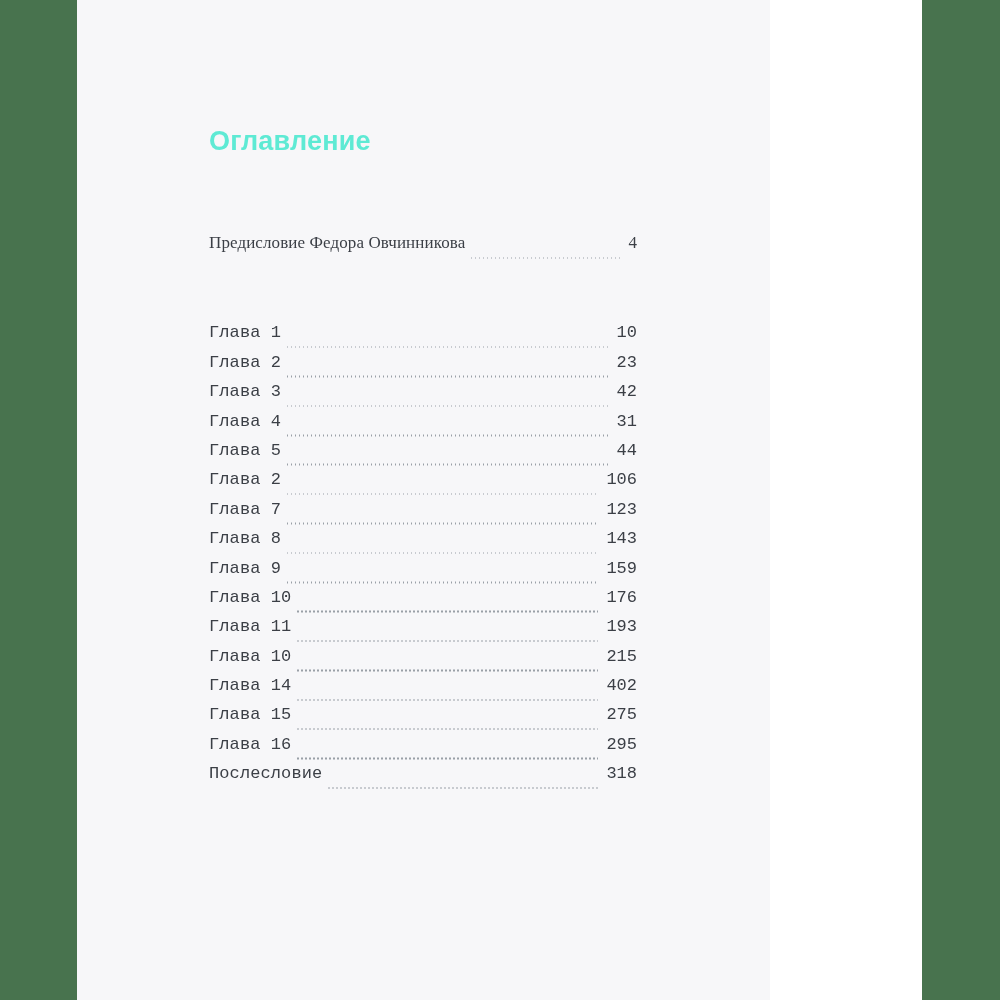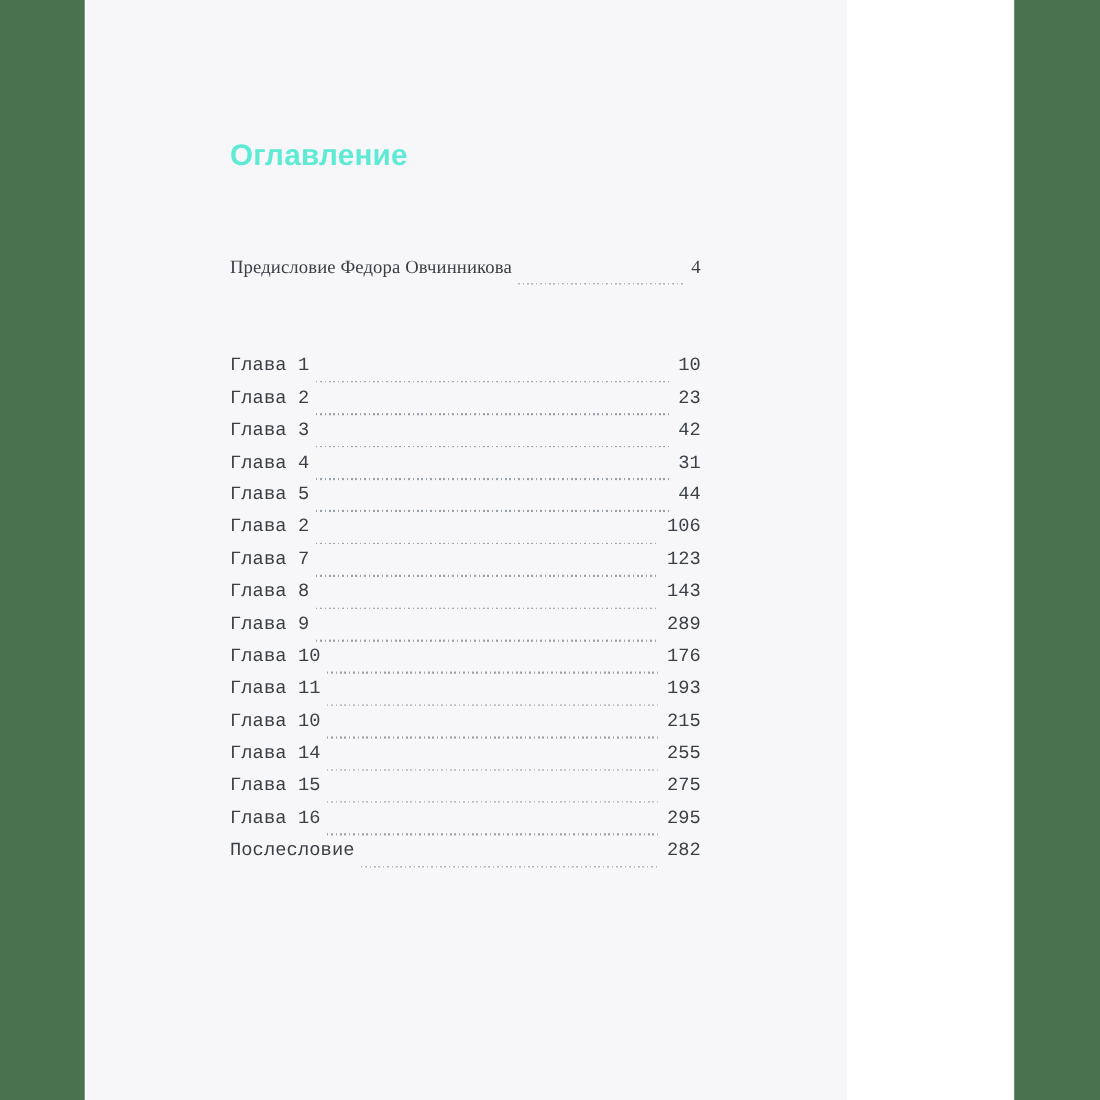--- a/index.html
+++ b/index.html
@@ -135,51 +135,51 @@
         <span class="toc-page">123</span>
       </div>
       <div class="toc-row">
         <span class="toc-label">Глава 8</span>
         <span class="leader"></span>
         <span class="toc-page">143</span>
       </div>
       <div class="toc-row">
         <span class="toc-label">Глава 9</span>
         <span class="leader"></span>
-        <span class="toc-page">289</span>
+        <span class="toc-page">159</span>
       </div>
       <div class="toc-row">
         <span class="toc-label">Глава 10</span>
         <span class="leader"></span>
         <span class="toc-page">176</span>
       </div>
       <div class="toc-row">
         <span class="toc-label">Глава 11</span>
         <span class="leader"></span>
         <span class="toc-page">193</span>
       </div>
       <div class="toc-row">
         <span class="toc-label">Глава 10</span>
         <span class="leader"></span>
         <span class="toc-page">215</span>
       </div>
       <div class="toc-row">
         <span class="toc-label">Глава 14</span>
         <span class="leader"></span>
-        <span class="toc-page">255</span>
+        <span class="toc-page">402</span>
       </div>
       <div class="toc-row">
         <span class="toc-label">Глава 15</span>
         <span class="leader"></span>
         <span class="toc-page">275</span>
       </div>
       <div class="toc-row">
         <span class="toc-label">Глава 16</span>
         <span class="leader"></span>
         <span class="toc-page">295</span>
       </div>
       <div class="toc-row">
         <span class="toc-label">Послесловие</span>
         <span class="leader"></span>
-        <span class="toc-page">282</span>
+        <span class="toc-page">318</span>
       </div>
     </div>
 </div>
 
 </body></html>

